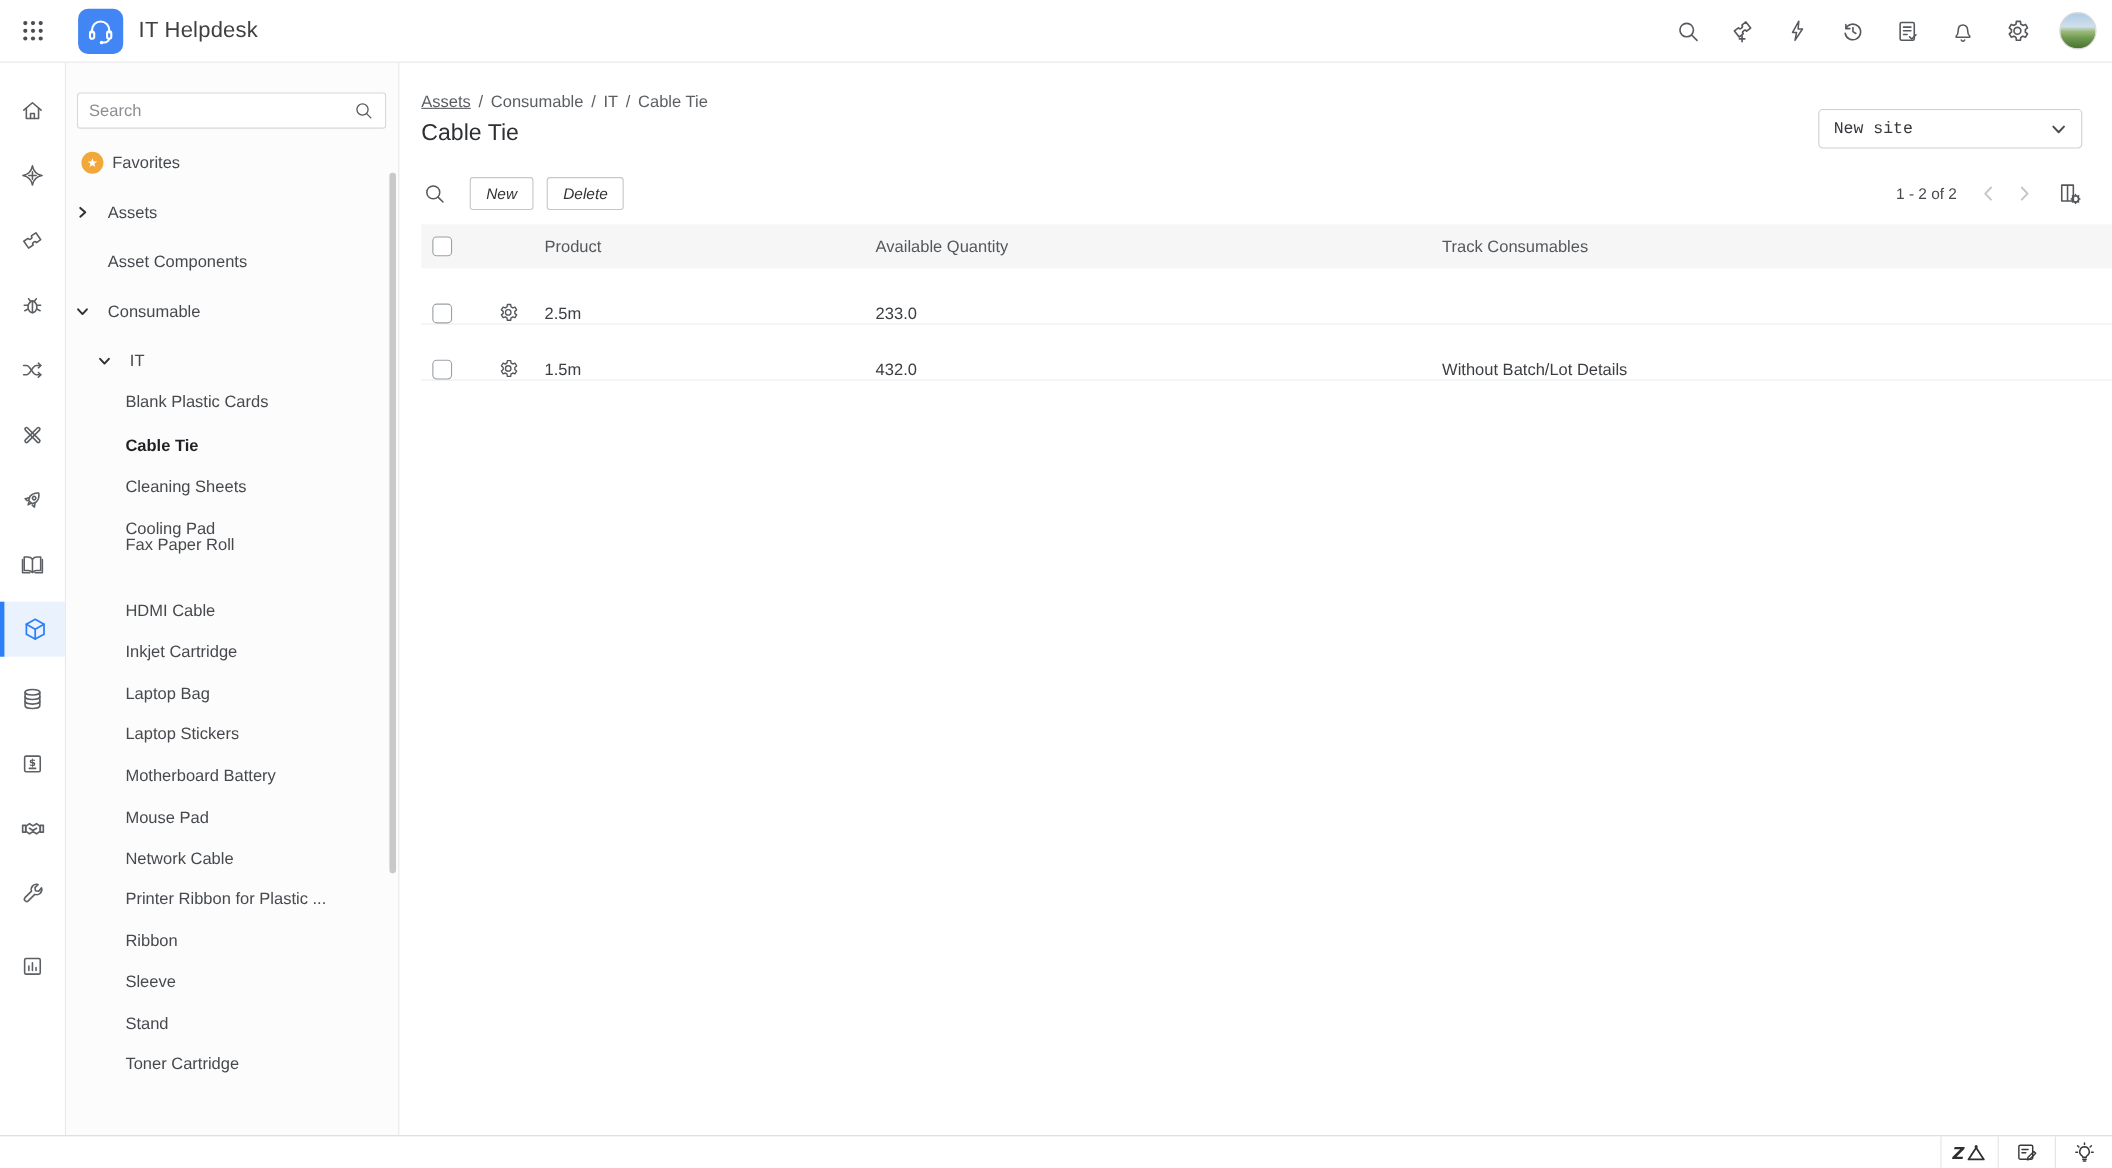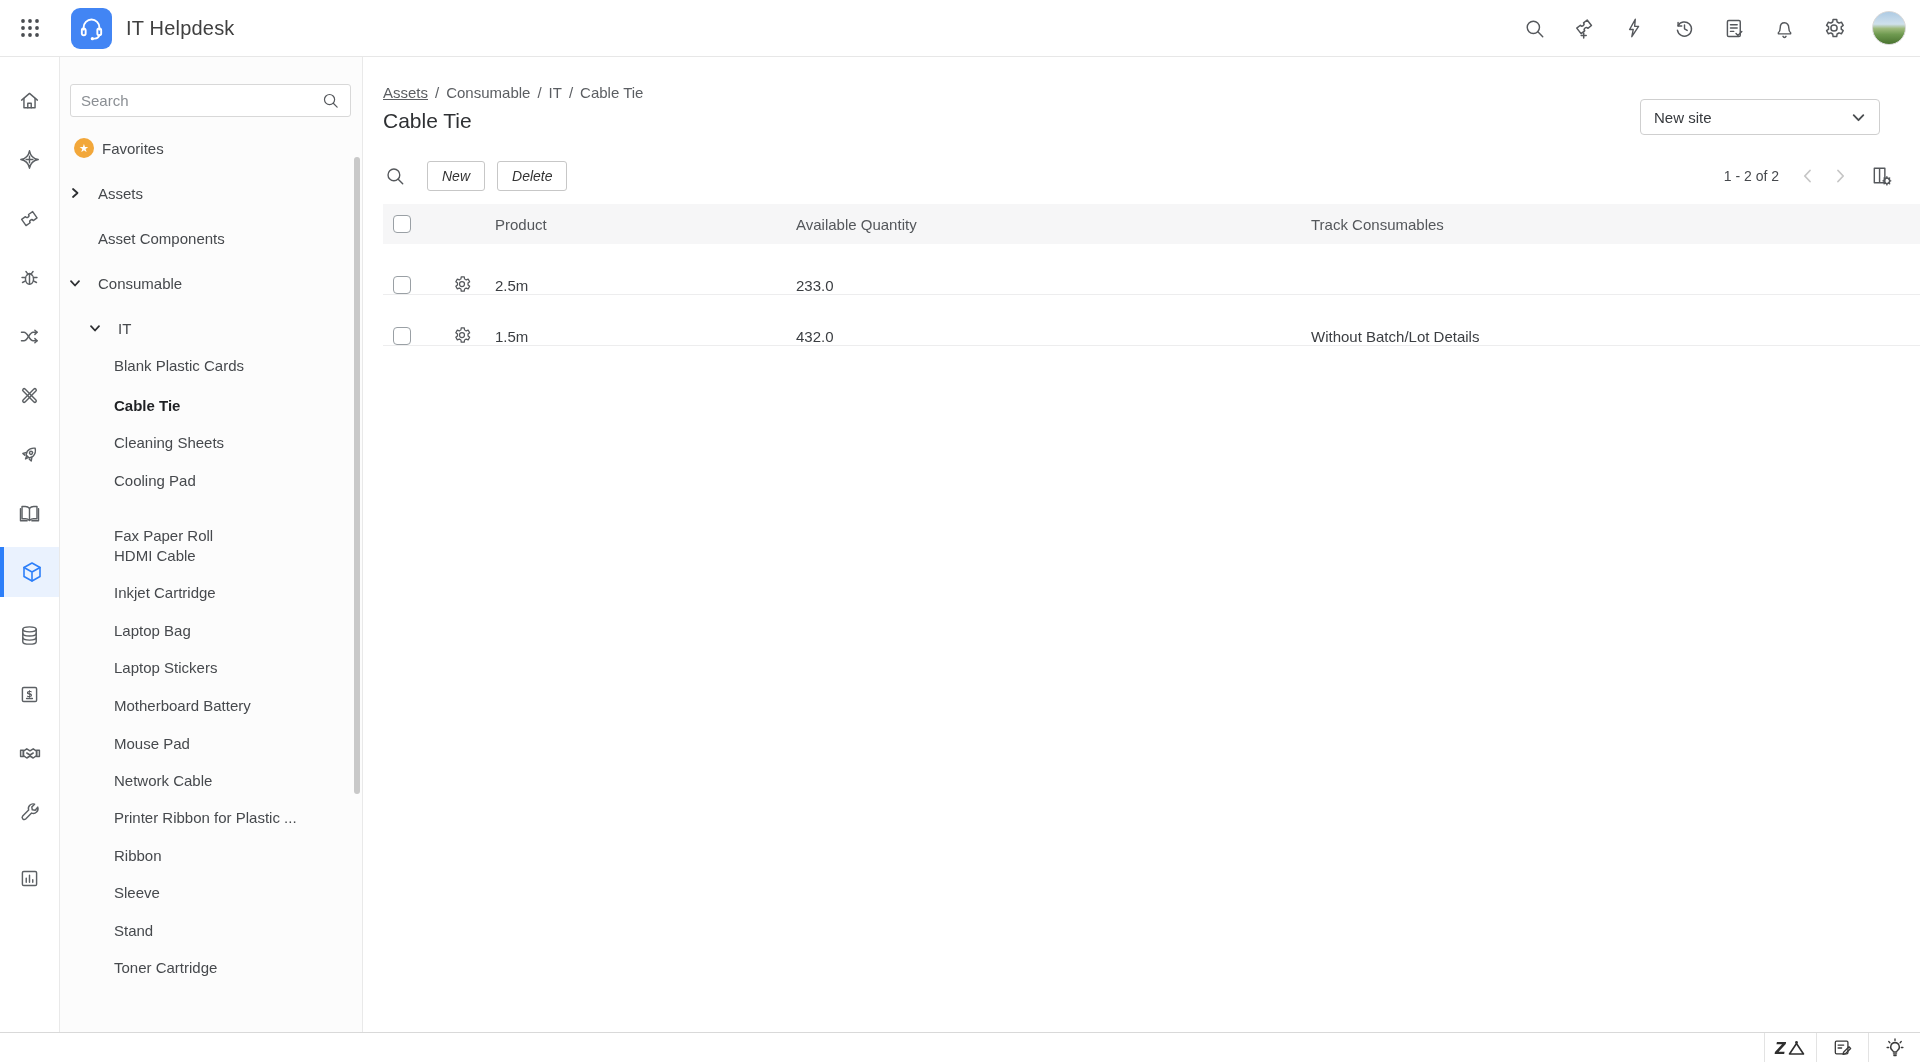--- a/index.html
+++ b/index.html
@@ -43,22 +43,22 @@
   .leaf { position:absolute; left:54px; height:22px; line-height:22px; font-size:15px; color:#46494d; cursor:pointer; white-space:nowrap; max-width:235px; overflow:hidden; }
   .leaf.sel { font-weight:bold; color:#1f2124; }
   .sb-thumb { position:absolute; left:294px; top:100px; width:6px; height:637px; background:#c9c9c9; border-radius:3px; }
 
   
   .main { position:absolute; left:364px; top:57px; right:0; bottom:30px; background:#fff; }
   .crumbs { position:absolute; left:19px; top:27px; font-size:15px; color:#5b5e62; display:flex; gap:7px; }
   .crumbs .c0 { text-decoration:underline; cursor:pointer; }
   .crumbs span { cursor:default; }
   .page-title { position:absolute; left:19px; top:52px; font-size:21px; font-weight:500; color:#2e3033; }
-  .site-sel { position:absolute; right:40px; top:42px; width:240px; height:36px; border:1px solid #cfcfcf; border-radius:4px;
-              background:#fff; display:flex; align-items:center; padding:0 13px; font-size:15px; color:#36393d; cursor:pointer; }
+  .site-sel { position:absolute; right:27px; top:42px; width:240px; height:36px; border:1px solid #cfcfcf; border-radius:4px;
+              background:#fff; display:flex; align-items:center; padding:0 13px; font-size:15px; color:#36393d; cursor:pointer;font-family:Liberation Mono, monospace; }
   .site-sel .lbl { flex:1; }
   .tool-row { position:absolute; left:19px; right:27px; top:103px; height:31px; display:flex; align-items:center; }
   .tool-search { width:24px; height:24px; display:flex; align-items:center; justify-content:center; cursor:pointer; }
   .btn { height:30px; padding:0 14px; background:#fff; border:1px solid #c7c7c7; border-radius:3px; font-size:14px;
          color:#333; font-family:"Liberation Sans", sans-serif; cursor:pointer;font-style:italic; }
   .btn.new { margin-left:20px; }
   .btn.del { margin-left:12px; }
   .pg { margin-left:auto; display:flex; align-items:center; gap:14px; }
   .pg .count { font-size:14px; color:#46494d; margin-right:6px; }
   .pg .nav { width:18px; height:18px; display:flex; align-items:center; justify-content:center; cursor:default; }
@@ -339,21 +339,21 @@
             <path d="M2 4.2 L6 8.5 L10 4.2" fill="none" stroke="#2e3033" stroke-width="1.8" stroke-linecap="round" stroke-linejoin="round"></path>
           </svg>
       </span>
       <span style="margin-left:6px">IT</span>
     </div>
 
     <div class="leaf" style="top:298px">Blank Plastic Cards</div>
     <div class="leaf sel" style="top:338px">Cable Tie</div>
     <div class="leaf" style="top:375px">Cleaning Sheets</div>
     <div class="leaf" style="top:413px">Cooling Pad</div>
-    <div class="leaf" style="top:468px">Fax Paper Roll</div>
+    <div class="leaf" style="top:428px">Fax Paper Roll</div>
     <div class="leaf" style="top:488px">HDMI Cable</div>
     <div class="leaf" style="top:525px">Inkjet Cartridge</div>
     <div class="leaf" style="top:563px">Laptop Bag</div>
     <div class="leaf" style="top:600px">Laptop Stickers</div>
     <div class="leaf" style="top:638px">Motherboard Battery</div>
     <div class="leaf" style="top:676px">Mouse Pad</div>
     <div class="leaf" style="top:713px">Network Cable</div>
     <div class="leaf" style="top:750px">Printer Ribbon for Plastic ...</div>
     <div class="leaf" style="top:788px">Ribbon</div>
     <div class="leaf" style="top:825px">Sleeve</div>

